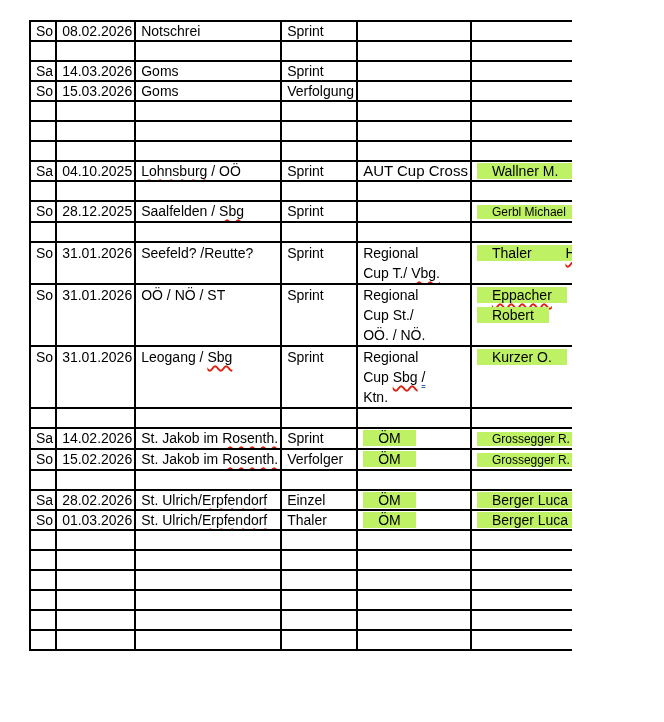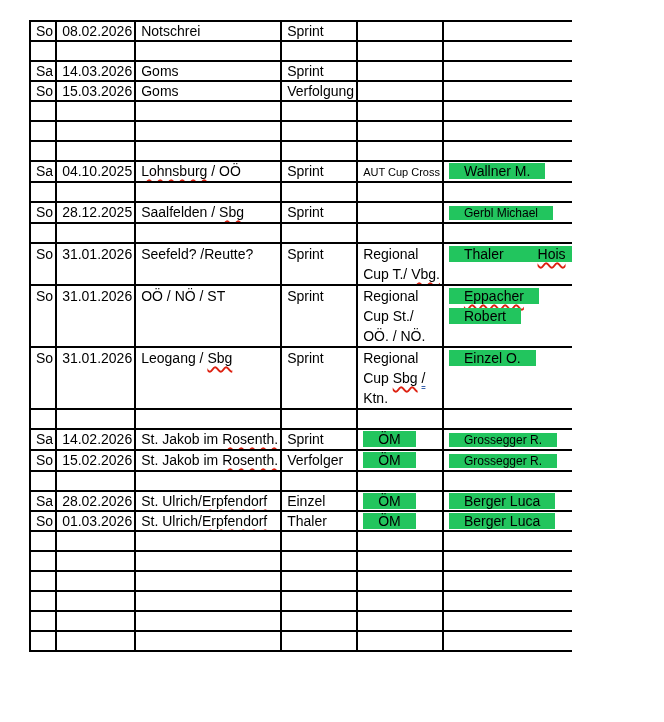--- a/index.html
+++ b/index.html
@@ -31,21 +31,21 @@
     line-height: 18px;
     white-space: nowrap;
     overflow: hidden;
   }
   tr.r-s  td { height: 18px; }
   tr.r-m  td { height: 37px; line-height: 20px; }
   tr.r-l  td { height: 57px; line-height: 20px; }
   tr.r-xl td { height: 59px; line-height: 20px; }
   td.col-day { text-align: center; padding: 0 1px; }
   .hl {
-    background: #22c55e;
+    background: #bef264;
     padding: 0 15px;
   }
   .sq {
     text-decoration-line: underline;
     text-decoration-style: wavy;
     text-decoration-color: #dd2010;
     text-decoration-thickness: 1.5px;
     text-underline-offset: 3px;
     text-decoration-skip-ink: none;
   }
@@ -135,21 +135,21 @@
           <td class="col-location"></td>
           <td class="col-discipline"></td>
           <td class="col-cup"></td>
           <td class="col-athlete"></td>
         </tr>
         <tr class="r-s">
           <td class="col-day"><span>Sa</span></td>
           <td class="col-date"><span>04.10.2025</span></td>
           <td class="col-location"><span class="sq">Lohnsburg</span><span> / OÖ</span></td>
           <td class="col-discipline"><span>Sprint</span></td>
-          <td class="col-cup"><span style="font-size: 11px;">AUT Cup Cross</span></td>
+          <td class="col-cup"><span style="font-size: 15px;">AUT Cup Cross</span></td>
           <td class="col-athlete"><span class="hl">Wallner M.</span></td>
         </tr>
         <tr class="r-s">
           <td class="col-day"></td>
           <td class="col-date"></td>
           <td class="col-location"></td>
           <td class="col-discipline"></td>
           <td class="col-cup"></td>
           <td class="col-athlete"></td>
         </tr>
@@ -184,21 +184,21 @@
           <td class="col-discipline"><span>Sprint</span></td>
           <td class="col-cup"><span>Regional</span><br><span>Cup St./</span><br><span>OÖ. / NÖ.</span></td>
           <td class="col-athlete"><span class="hl sq">Eppacher</span><br><span class="hl">Robert</span></td>
         </tr>
         <tr class="r-xl">
           <td class="col-day"><span>So</span></td>
           <td class="col-date"><span>31.01.2026</span></td>
           <td class="col-location"><span>Leogang / </span><span class="sq">Sbg</span></td>
           <td class="col-discipline"><span>Sprint</span></td>
           <td class="col-cup"><span>Regional</span><br><span>Cup </span><span class="sq">Sbg</span><span> </span><span class="bl">/</span><br><span>Ktn.</span></td>
-          <td class="col-athlete"><span class="hl">Einzel O.</span></td>
+          <td class="col-athlete"><span class="hl">Kurzer O.</span></td>
         </tr>
         <tr class="r-s">
           <td class="col-day"></td>
           <td class="col-date"></td>
           <td class="col-location"></td>
           <td class="col-discipline"></td>
           <td class="col-cup"></td>
           <td class="col-athlete"></td>
         </tr>
         <tr class="r-s">

